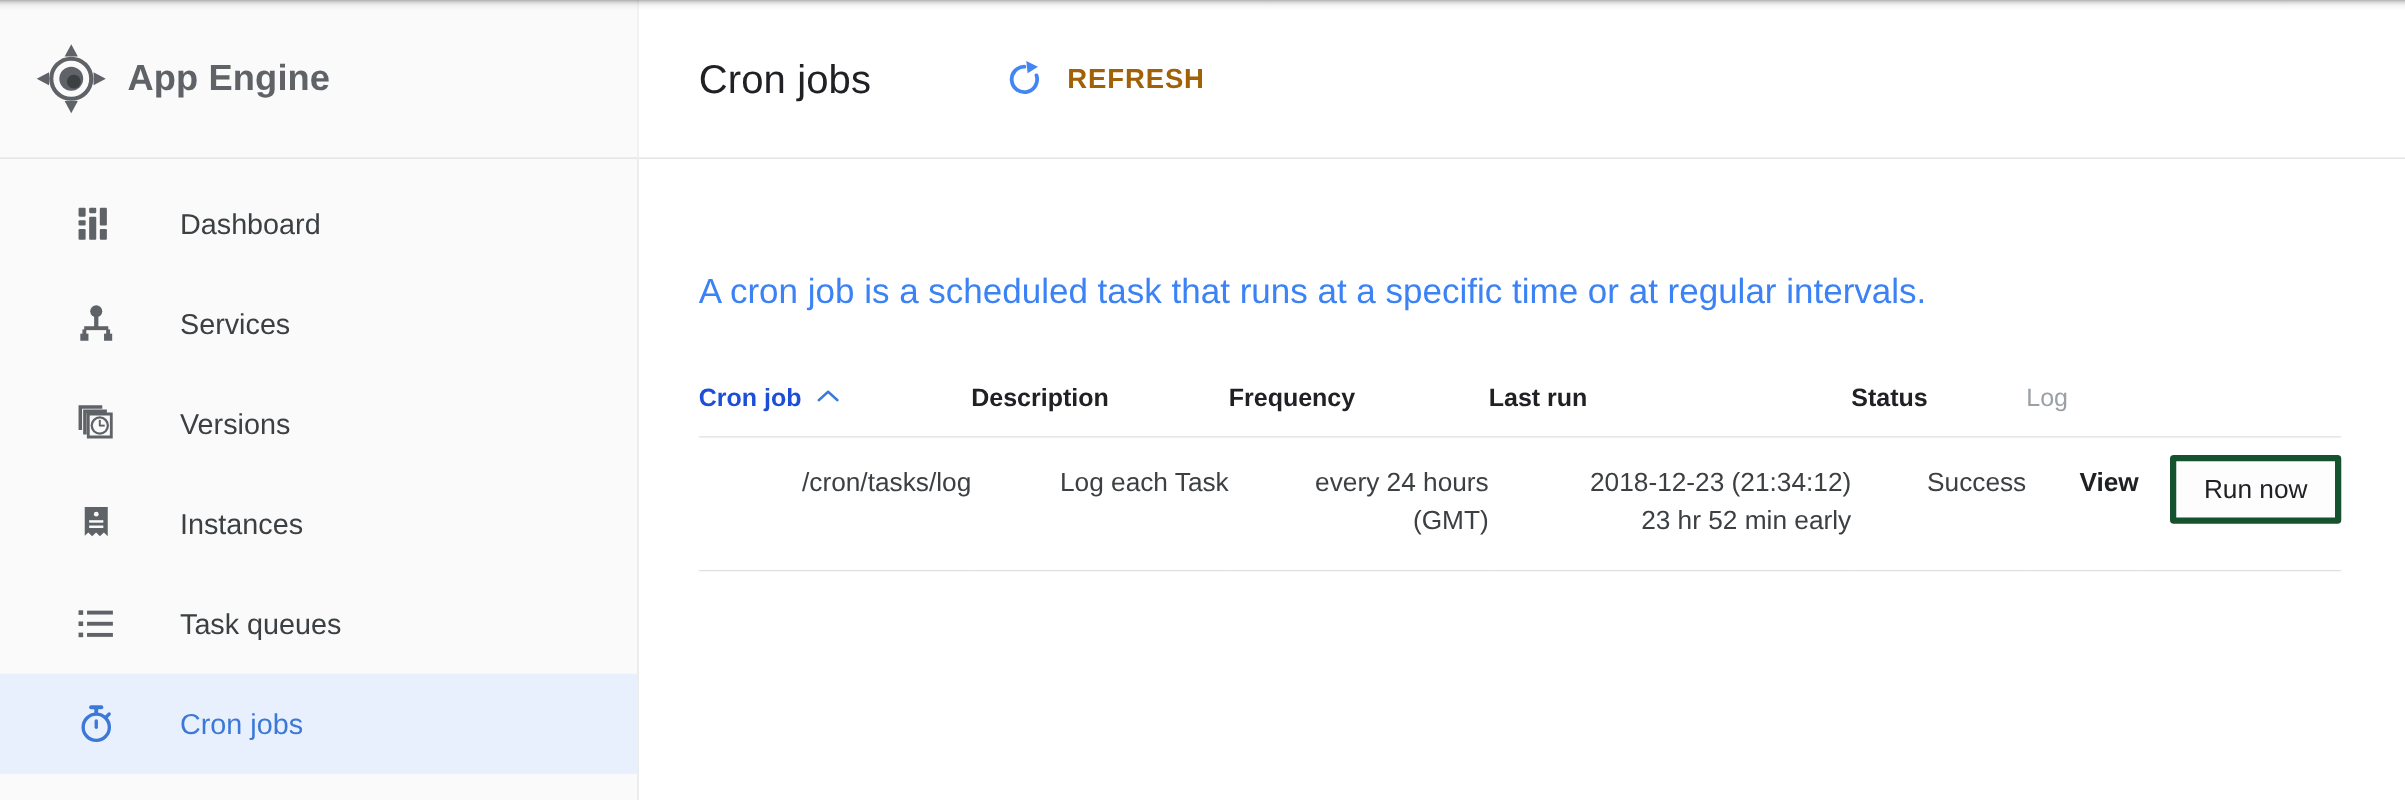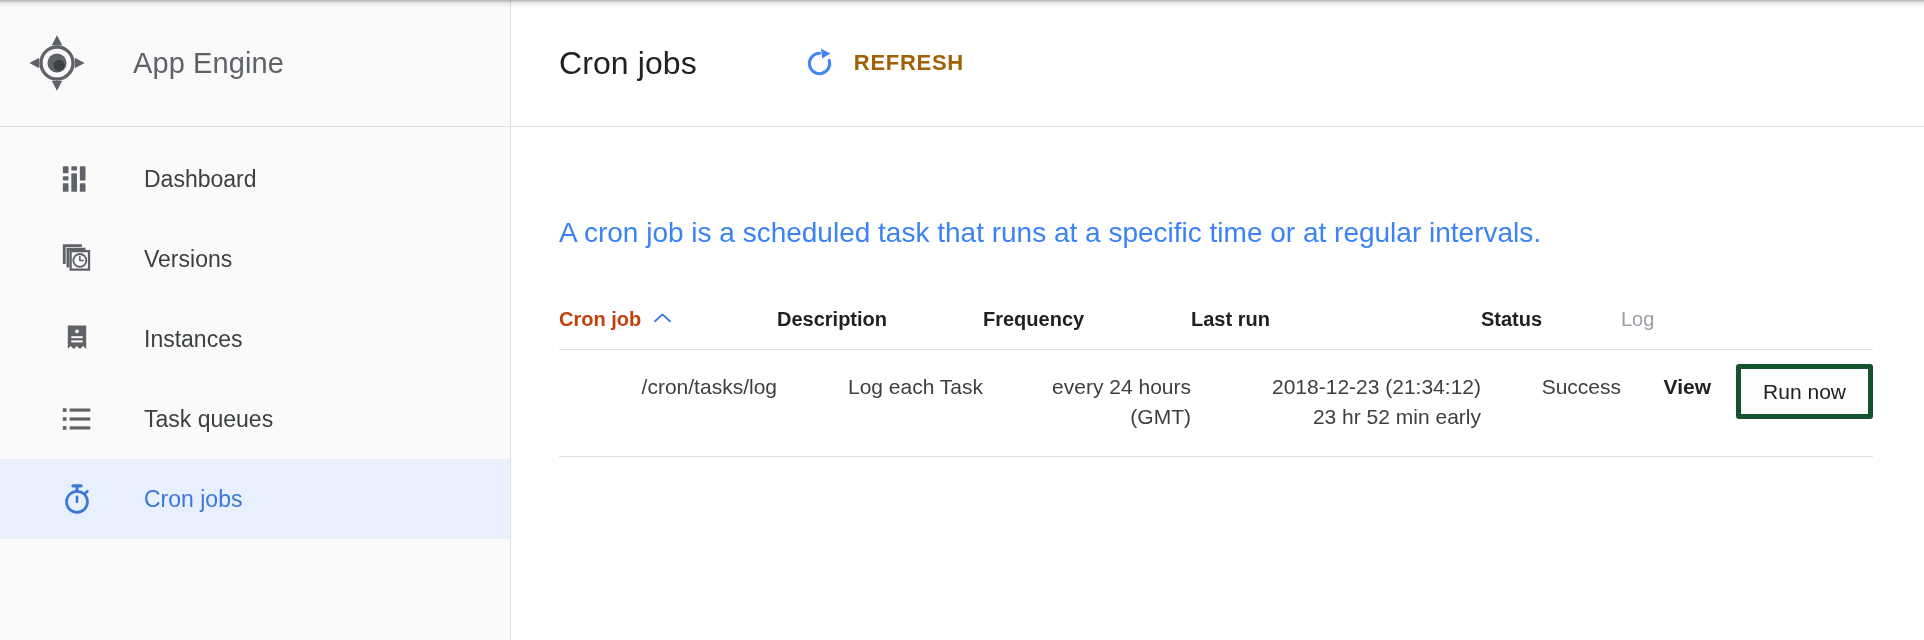--- a/index.html
+++ b/index.html
@@ -59,23 +59,23 @@
   }
   .brand-logo {
     width: 62px;
     height: 62px;
     flex: 0 0 62px;
     display: block;
   }
   .brand-title {
     font-size: 29px;
     color: #5f6368;
-    margin-left: 45px;
+    margin-left: 14px;
     letter-spacing: 0.1px;
-    font-weight: 400;
+    font-weight: 700;
     white-space: nowrap;
   }
 
   .nav {
     padding-top: 12px;
   }
   .nav-item {
     height: 80px;
     display: flex;
     align-items: center;
@@ -176,21 +176,21 @@
     text-align: left;
     font-size: 20px;
     font-weight: 700;
     color: #202124;
     padding: 0 0 18px 0;
     border-bottom: 1px solid #e0e0e0;
     vertical-align: bottom;
     white-space: nowrap;
   }
   .cron-table th.sorted {
-    color: #c2410c;
+    color: #1d4ed8;
     margin-left: 11px;
   }
   .cron-table th.muted {
     color: #9aa0a6;
     font-weight: 400;
   }
   .sort-arrow {
     display: inline-block;
     margin-left: 12px;
     vertical-align: 2px;
@@ -266,20 +266,32 @@
           <rect x="2" y="10" width="4" height="3" rx="0.6"></rect>
           <rect x="2" y="15" width="4" height="6" rx="0.6"></rect>
           <rect x="8" y="3" width="4" height="3" rx="0.6"></rect>
           <rect x="8" y="8" width="4" height="13" rx="0.6"></rect>
           <rect x="14" y="3" width="4" height="10" rx="0.6"></rect>
           <rect x="14" y="15" width="4" height="6" rx="0.6"></rect>
         </svg>
         <span class="nav-label">Dashboard</span>
       </div>
 
+      <div class="nav-item">
+        <svg class="nav-icon" viewBox="0 0 24 24">
+          <circle cx="12" cy="5" r="3.4"></circle>
+          <rect x="10.8" y="7.6" width="2.4" height="7"></rect>
+          <rect x="5.2" y="13.4" width="13.6" height="2.2"></rect>
+          <rect x="4.2" y="15.2" width="2.2" height="3.4"></rect>
+          <rect x="17.6" y="15.2" width="2.2" height="3.4"></rect>
+          <rect x="3" y="17.6" width="4.6" height="4"></rect>
+          <rect x="16.4" y="17.6" width="4.6" height="4"></rect>
+        </svg>
+        <span class="nav-label">Services</span>
+      </div>
 
       <div class="nav-item">
         <svg class="nav-icon" viewBox="0 0 24 24">
           <path d="M7.5 6.5 h13 v13 h-13 z" fill="none" stroke="#5f6368" stroke-width="1.6"></path>
           <path d="M4.6 4 h13.4 v2 h-11.4 v12 h-2 z"></path>
           <path d="M2 1.5 h13.4 v2 h-11.4 v12 h-2 z"></path>
           <circle cx="14" cy="13" r="5.2" fill="#5f6368"></circle>
           <circle cx="14" cy="13" r="3.9" fill="#fafafa"></circle>
           <rect x="13.45" y="9.8" width="1.1" height="3.6" fill="#5f6368"></rect>
           <rect x="13.9" y="12.5" width="2.9" height="1.1" fill="#5f6368"></rect>

